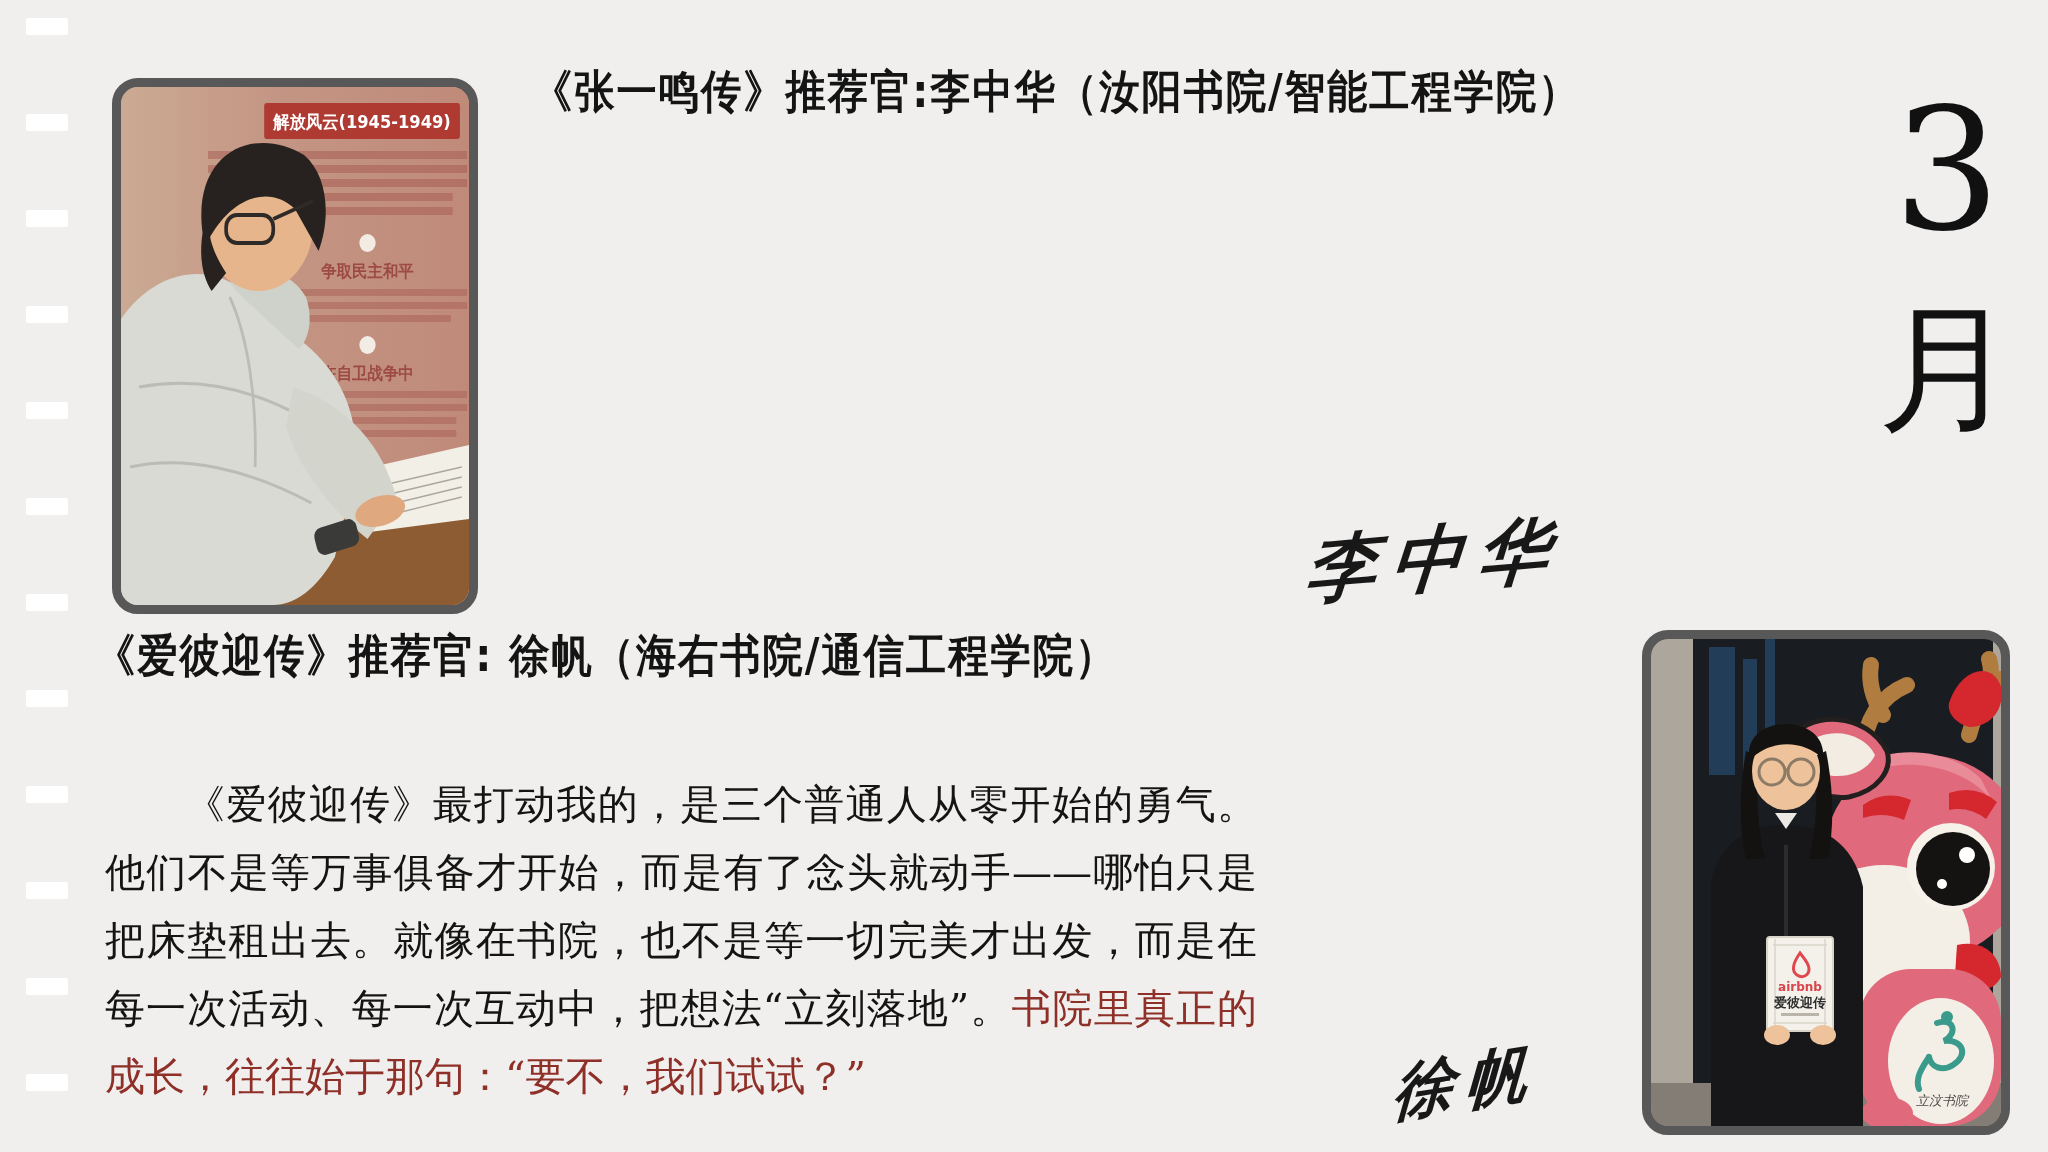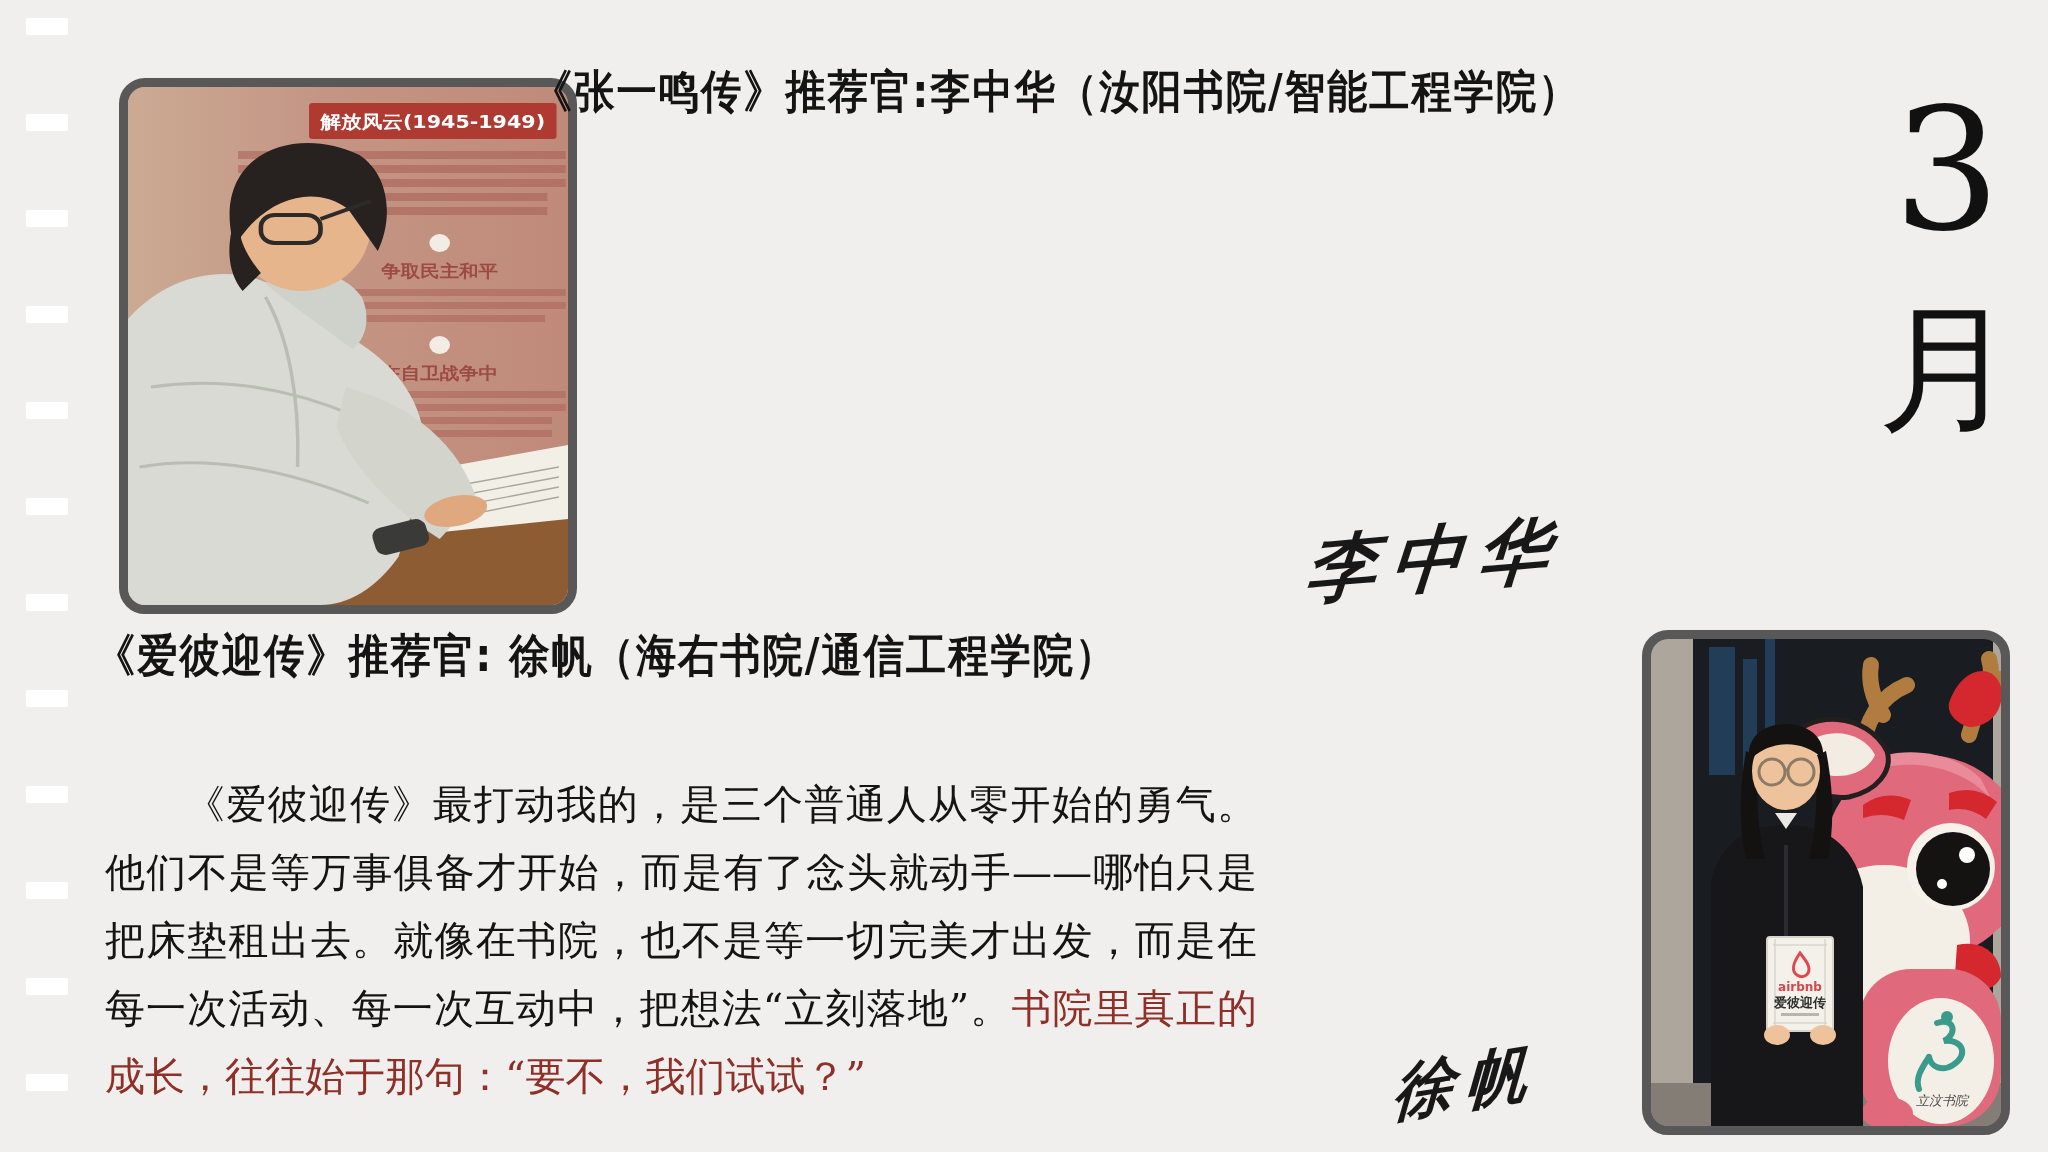--- a/index.html
+++ b/index.html
@@ -19,21 +19,21 @@
   
   .photo{
     position:absolute;
     border:9px solid #585858;
     border-radius:26px;
     overflow:hidden;
     box-sizing:border-box;
     background:#c7a791;
   }
   .photo svg{display:block;width:100%;height:100%;}
-  #photo-1{left:119px;top:78px;width:458px;height:536px;}
+  #photo-1{left:112px;top:78px;width:366px;height:536px;}
   #photo-2{left:1642px;top:630px;width:368px;height:505px;background:#191c21;}
   
   .sec-title{
     position:absolute;
     font-weight:900;
     font-size:42px;
     letter-spacing:2px;
     transform:scale(0.96,1.08);
     transform-origin:left top;
     white-space:nowrap;

